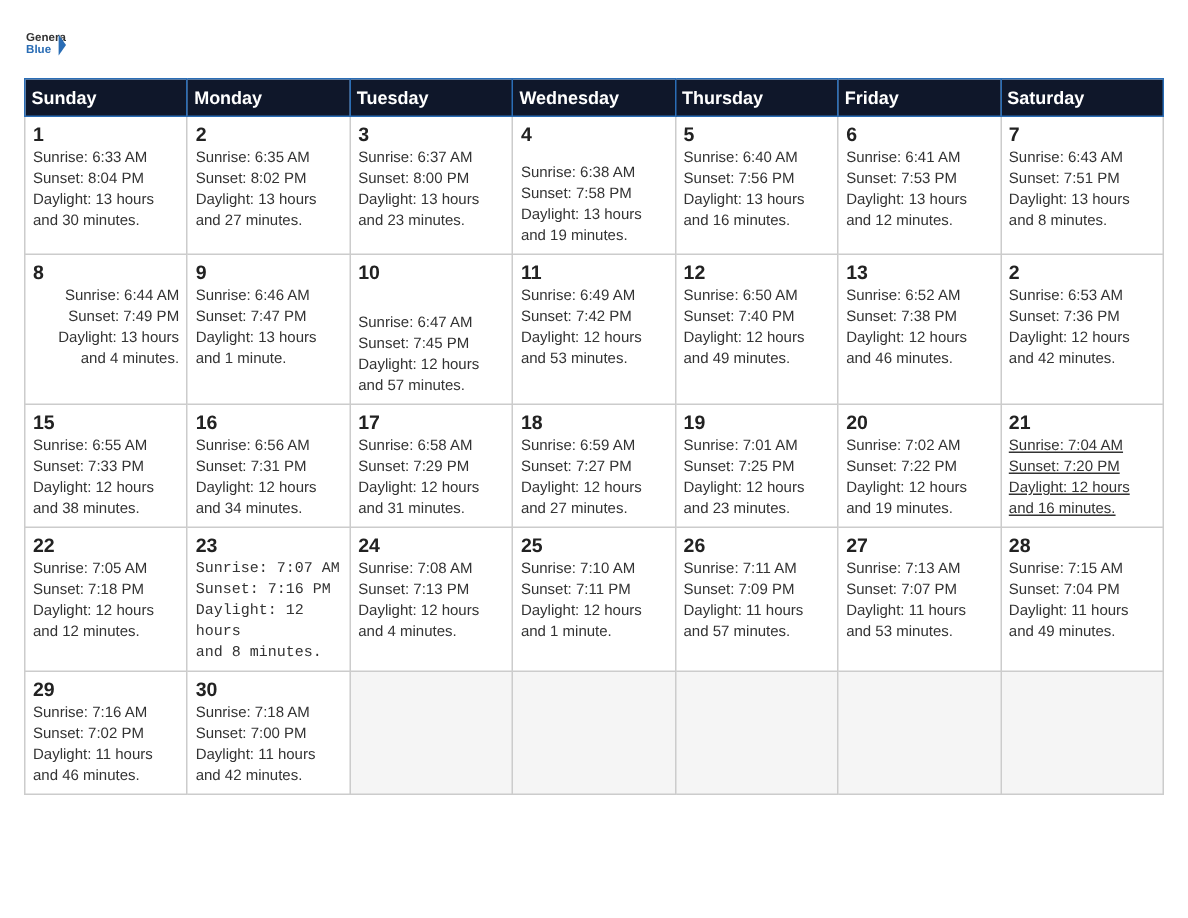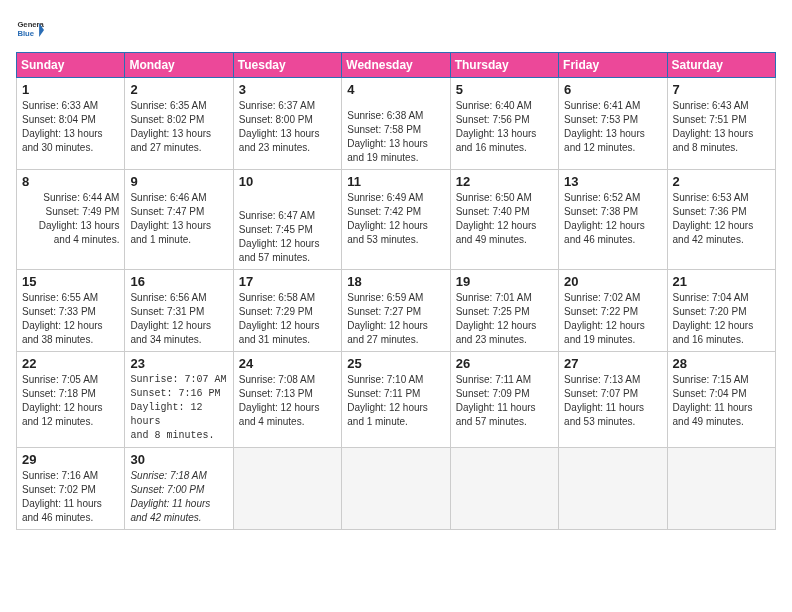--- a/index.html
+++ b/index.html
@@ -36,21 +36,21 @@
     .subtitle {
       font-size: 14px;
       color: #444;
     }
     .calendar {
       width: 100%;
       border-collapse: collapse;
       font-size: 10.5px;
     }
     .calendar th {
-      background: #ec4899;
+      background: #0f172a;
       color: #fff;
       padding: 5px 4px;
       text-align: left;
       font-size: 12px;
       font-weight: bold;
       border: 1px solid #2a6db5;
     }
     .calendar td {
       border: 1px solid #ccc;
       vertical-align: top;
@@ -245,21 +245,21 @@
         </td>
         <td>
           <span class="day-number">20</span>
           <div class="day-info" style="white-space: pre-line;">Sunrise: 7:02 AM
 Sunset: 7:22 PM
 Daylight: 12 hours
 and 19 minutes.</div>
         </td>
         <td>
           <span class="day-number">21</span>
-          <div class="day-info" style="white-space: pre-line;">Sunrise: 7:04 AM
+          <div class="day-info" style="white-space: pre-line; text-decoration: underline;">Sunrise: 7:04 AM
 Sunset: 7:20 PM
 Daylight: 12 hours
 and 16 minutes.</div>
         </td>
       </tr>
       <tr>
         <td>
           <span class="day-number">22</span>
           <div class="day-info" style="white-space: pre-line;">Sunrise: 7:05 AM
 Sunset: 7:18 PM
@@ -312,21 +312,21 @@
       <tr>
         <td>
           <span class="day-number">29</span>
           <div class="day-info" style="white-space: pre-line;">Sunrise: 7:16 AM
 Sunset: 7:02 PM
 Daylight: 11 hours
 and 46 minutes.</div>
         </td>
         <td>
           <span class="day-number">30</span>
-          <div class="day-info" style="white-space: pre-line; font-style: italic;">Sunrise: 7:18 AM
+          <div class="day-info" style="white-space: pre-line;">Sunrise: 7:18 AM
 Sunset: 7:00 PM
 Daylight: 11 hours
 and 42 minutes.</div>
         </td>
         <td class="empty"></td>
         <td class="empty"></td>
         <td class="empty"></td>
         <td class="empty"></td>
         <td class="empty"></td>
       </tr>

